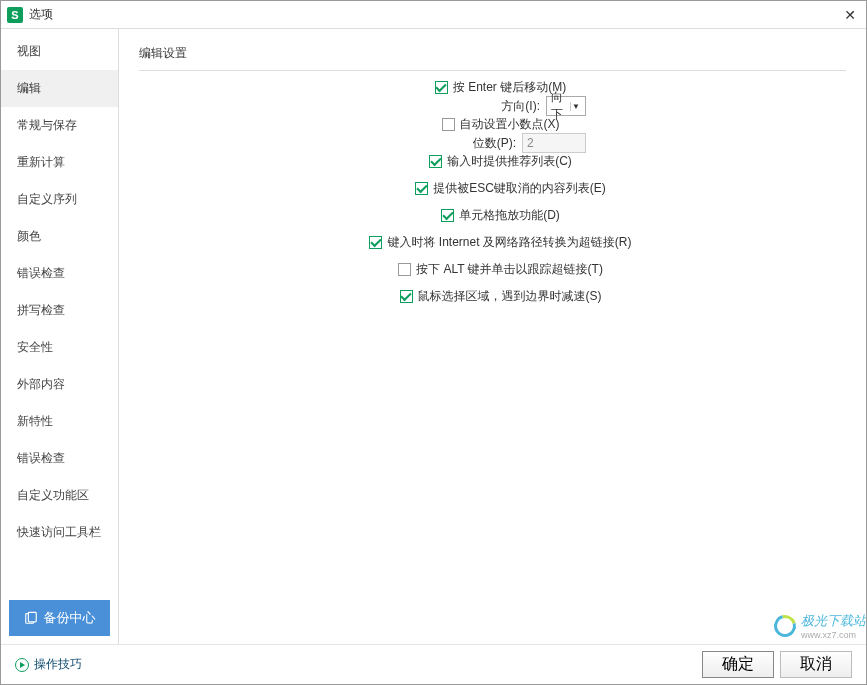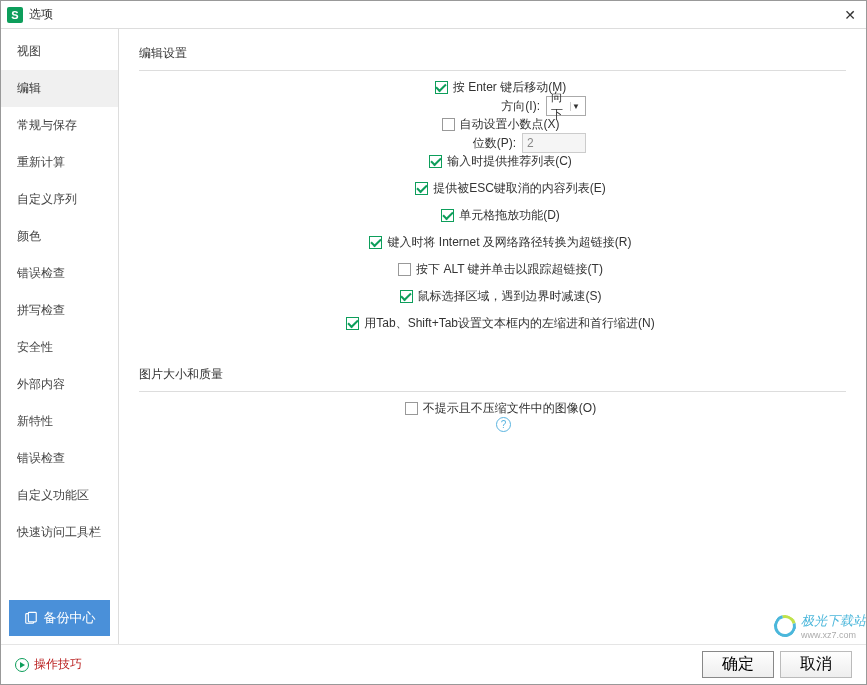--- a/index.html
+++ b/index.html
@@ -35,21 +35,21 @@
     
     .inline-field { display: flex; align-items: center; gap: 6px; margin-left: auto; margin-right: 260px; }
     .inline-label { white-space: nowrap; }
     .dropdown { width: 40px; height: 20px; border: 1px solid #aaa; background: #fff; display: flex; align-items: center; padding: 0 4px; cursor: pointer; position: relative; font-size: 12px; }
     .dropdown-arrow { margin-left: auto; width: 14px; text-align: center; border-left: 1px solid #ccc; font-size: 8px; }
     .numinput { width: 64px; height: 20px; border: 1px solid #ccc; background: #f5f5f5; padding: 0 4px; font-size: 12px; font-family: inherit; color: #888; }
     
     .help-icon { width: 15px; height: 15px; border-radius: 50%; border: 1px solid #5ab4e0; color: #5ab4e0; display: inline-flex; align-items: center; justify-content: center; font-size: 10px; margin-left: 6px; cursor: pointer; }
     
     .footer { position: absolute; bottom: 0; left: 0; right: 0; height: 40px; display: flex; align-items: center; padding: 0 14px; border-top: 1px solid #e5e5e5; background: #fff; }
-    .tips-link { display: flex; align-items: center; gap: 5px; color: #b91c1c; cursor: pointer; font-size: 12px; justify-content: center; }
+    .tips-link { display: flex; align-items: center; gap: 5px; color: #0c4a6e; cursor: pointer; font-size: 12px; justify-content: center; }
     .tips-icon { width: 14px; height: 14px; border: 1.5px solid #0d9e5b; border-radius: 50%; display: flex; align-items: center; justify-content: center; }
     .tips-icon::after { content: ""; width: 0; height: 0; border-left: 5px solid #0d9e5b; border-top: 3px solid transparent; border-bottom: 3px solid transparent; margin-left: 1px; }
     .footer-spacer { flex: 1; }
     .btn { min-width: 72px; height: 27px; border: 1px solid #bbb; background: linear-gradient(#fefefe, #eee); cursor: pointer; font-family: inherit; font-size: 16px; margin-left: 6px; }
     .btn.primary { border-color: #888; }
     
     .watermark { position: absolute; right: 0; bottom: 44px; font-size: 13px; color: #0099cc; font-style: italic; opacity: 0.7; pointer-events: none; display: flex; align-items: center; gap: 2px; }
     .watermark .wm-sub { font-size: 9px; color: #888; display: block; font-style: normal; }
     .wm-logo { width: 22px; height: 22px; border: 3px solid #0099cc; border-top-color: #a6d600; border-radius: 50%; transform: rotate(30deg); margin-right: 3px;}
   </style>
@@ -155,38 +155,22 @@
         </label>
       </div>
 
       <div class="form-row checkbox-row">
         <label class="checkbox-wrap">
           <span class="chk checked"></span>
           <span class="chk-label">鼠标选择区域，遇到边界时减速(S)</span>
         </label>
       </div>
 
-      <div class="form-row checkbox-row">
-        <label class="checkbox-wrap">
-          <span class="chk checked"></span>
-          <span class="chk-label">用Tab、Shift+Tab设置文本框内的左缩进和首行缩进(N)</span>
-        </label>
-      </div>
     </div>
 
-    <div class="section">
-      <div class="section-title">图片大小和质量</div>
-      <div class="form-row checkbox-row">
-        <label class="checkbox-wrap">
-          <span class="chk"></span>
-          <span class="chk-label">不提示且不压缩文件中的图像(O)</span>
-        </label>
-        <span class="help-icon">?</span>
-      </div>
-    </div>
 
   </div>
 </div>
 
 <div class="footer">
   <div class="tips-link">
     <span class="tips-icon"></span>
     <span>操作技巧</span>
   </div>
   <div class="footer-spacer"></div>

